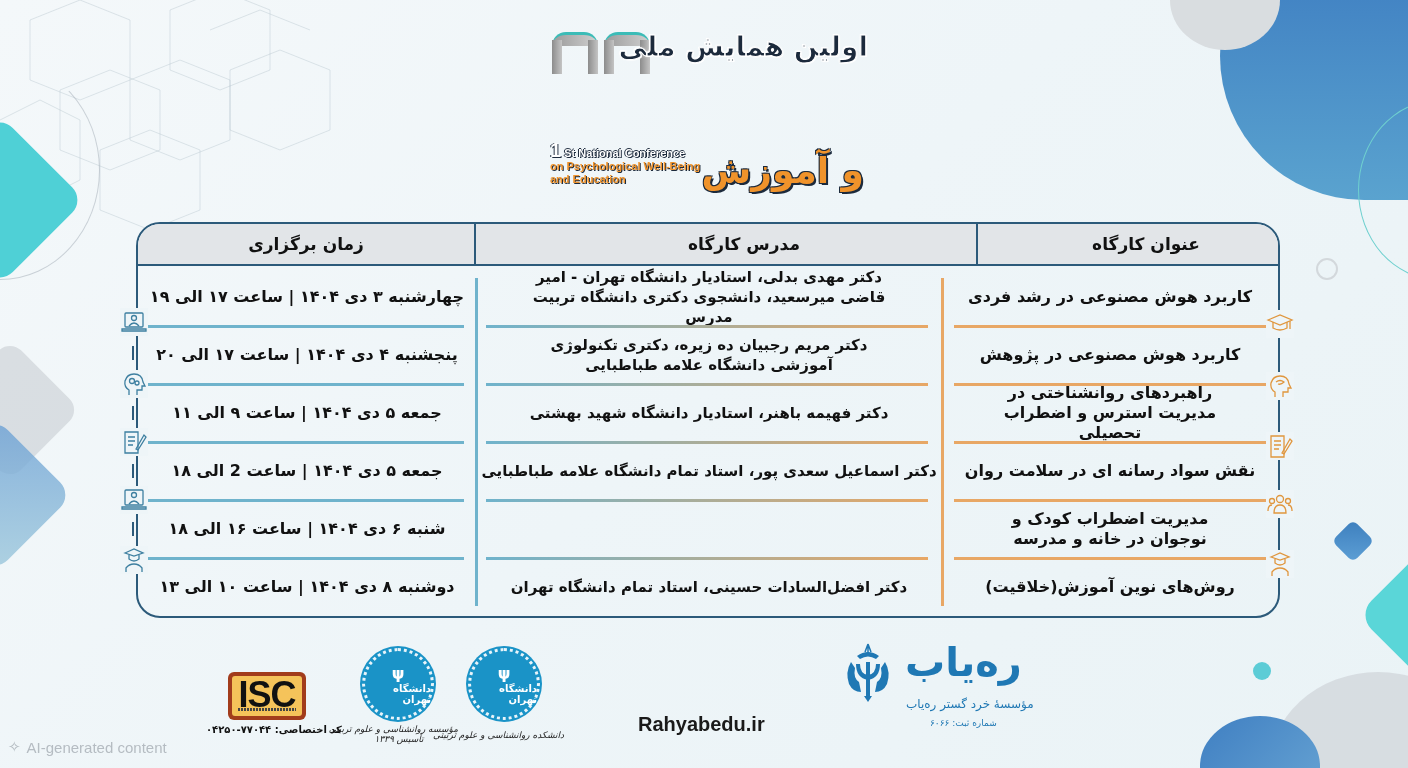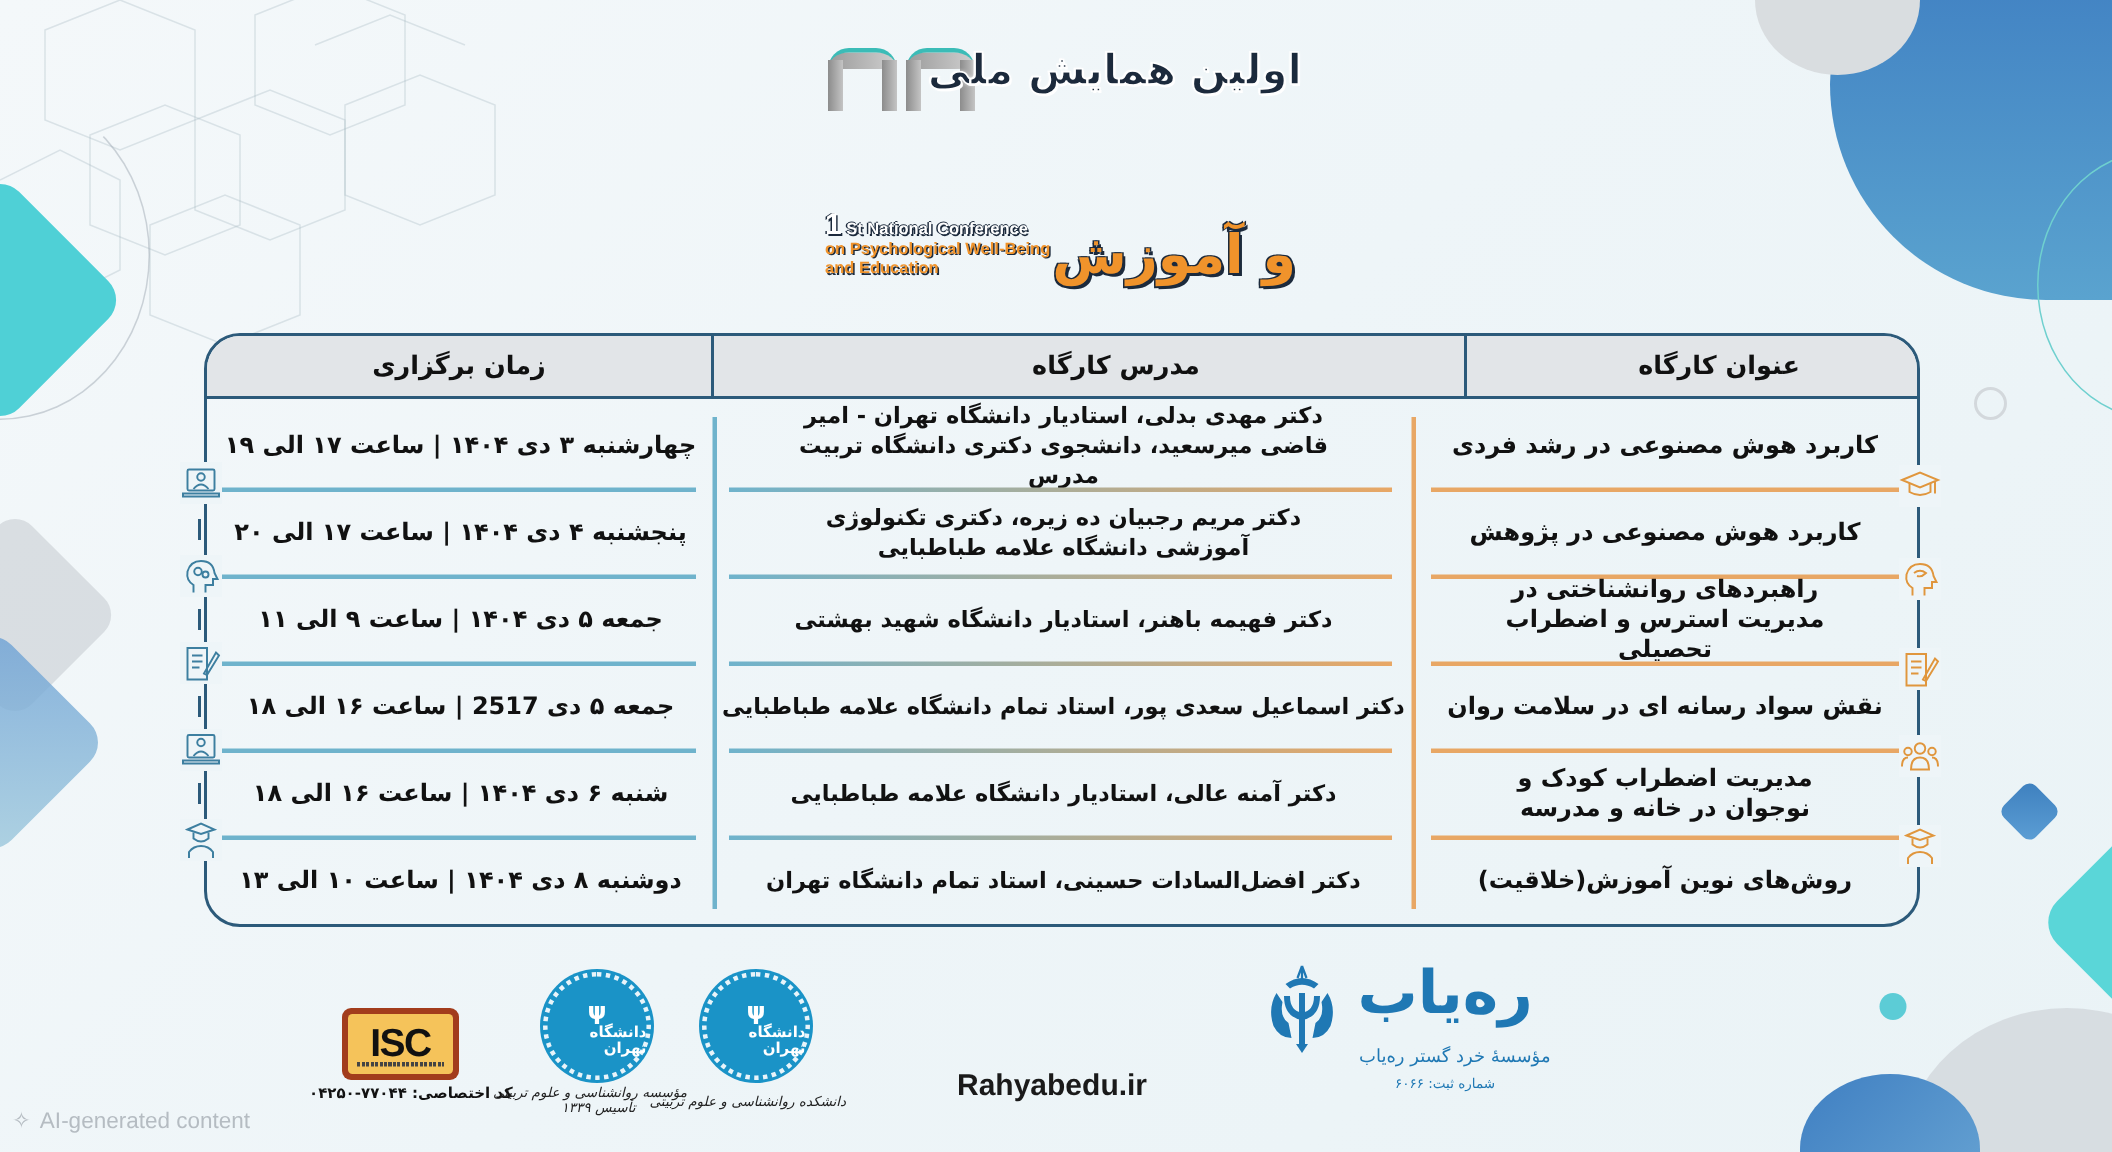--- a/index.html
+++ b/index.html
@@ -75,21 +75,21 @@
   .side-icon { position: absolute; width: 28px; height: 28px; left: 4px; display: flex; align-items: center; justify-content: center; font-size: 20px; background: #eef5f8; }
   .side-icon.blue { color: #3d7fa0; }
   .side-icon.orange { color: #e0963d; }
   .dash { position: absolute; left: 16px; width: 2px; height: 14px; }
   .dash.blue { background: #2c5a7a; }
   .dash.orange { background: #2c5a7a; }
 
   
   .isc { position: absolute; left: 228px; top: 672px; width: 78px; height: 48px; border-radius: 6px; background: #a23c1c; padding: 4px; }
   .isc-inner { width: 100%; height: 100%; background: #f5c35a; border-radius: 3px; display: flex; flex-direction: column; align-items: center; justify-content: center; }
-  .isc-text { font-family: "Liberation Sans", sans-serif; font-weight: bold; font-size: 26px; color: #111; line-height: 26px; letter-spacing: -1px; }
+  .isc-text { font-family: "Liberation Sans", sans-serif; font-weight: bold; font-size: 36px; color: #111; line-height: 26px; letter-spacing: -1px; }
   .isc-sub { font-size: 3px; color: #333; width: 58px; height: 3px; background: repeating-linear-gradient(90deg,#444 0 2px,transparent 2px 3px); }
   .isc-code { position: absolute; left: 206px; top: 724px; font-size: 10px; font-weight: bold; direction: rtl; color: #111; white-space: nowrap; }
 
   .uni-logo { position: absolute; width: 72px; height: 72px; border-radius: 50%; background: #1a93c7; border: 3px dotted #e8f4fa; box-shadow: 0 0 0 2px #1a93c7; display: flex; align-items: center; justify-content: center; color: #fff; font-weight: bold; font-size: 13px; direction: rtl; flex-direction: column; }
   .uni-logo .wing { font-size: 16px; }
   .uni-caption { position: absolute; font-size: 9px; color: #222; direction: rtl; text-align: center; font-style: italic; white-space: nowrap; }
 
   .site-url { position: absolute; left: 638px; top: 713px; font-family: "Liberation Sans", sans-serif; font-weight: bold; font-size: 20px; color: #1a1a1a; }
 
   .rahyab-emblem { position: absolute; left: 843px; top: 642px; width: 50px; height: 62px; }
@@ -179,30 +179,29 @@
     </div>
     <div class="row" style="top:116px;">
       <div class="cell time">جمعه ۵ دی ۱۴۰۴ | ساعت ۹ الی ۱۱</div>
       <div class="cell teacher">دکتر فهیمه باهنر، استادیار دانشگاه شهید بهشتی</div>
       <div class="cell title" style="padding:16px 50px;">راهبردهای روانشناختی در مدیریت استرس و اضطراب تحصیلی</div>
       <div class="sep s1"></div>
       <div class="sep s2"></div>
       <div class="sep s3"></div>
     </div>
     <div class="row" style="top:174px;">
-      <div class="cell time">جمعه ۵ دی 2517 | ساعت ۱۶ الی ۱۸</div>
+      <div class="cell time">جمعه ۵ دی ۱۴۰۴ | ساعت 2 الی ۱۸</div>
       <div class="cell teacher">دکتر اسماعیل سعدی پور، استاد تمام دانشگاه علامه طباطبایی</div>
       <div class="cell title">نقش سواد رسانه ای در سلامت روان</div>
       <div class="sep s1"></div>
       <div class="sep s2"></div>
       <div class="sep s3"></div>
     </div>
     <div class="row" style="top:232px;">
       <div class="cell time">شنبه ۶ دی ۱۴۰۴ | ساعت ۱۶ الی ۱۸</div>
-      <div class="cell teacher">دکتر آمنه عالی، استادیار دانشگاه علامه طباطبایی</div>
       <div class="cell title" style="padding:0 50px;">مدیریت اضطراب کودک و نوجوان در خانه و مدرسه</div>
       <div class="sep s1"></div>
       <div class="sep s2"></div>
       <div class="sep s3"></div>
     </div>
     <div class="row" style="top:290px;">
       <div class="cell time">دوشنبه ۸ دی ۱۴۰۴ | ساعت ۱۰ الی ۱۳</div>
       <div class="cell teacher">دکتر افضل‌السادات حسینی، استاد تمام دانشگاه تهران</div>
       <div class="cell title">روش‌های نوین آموزش(خلاقیت)</div>
     </div>

